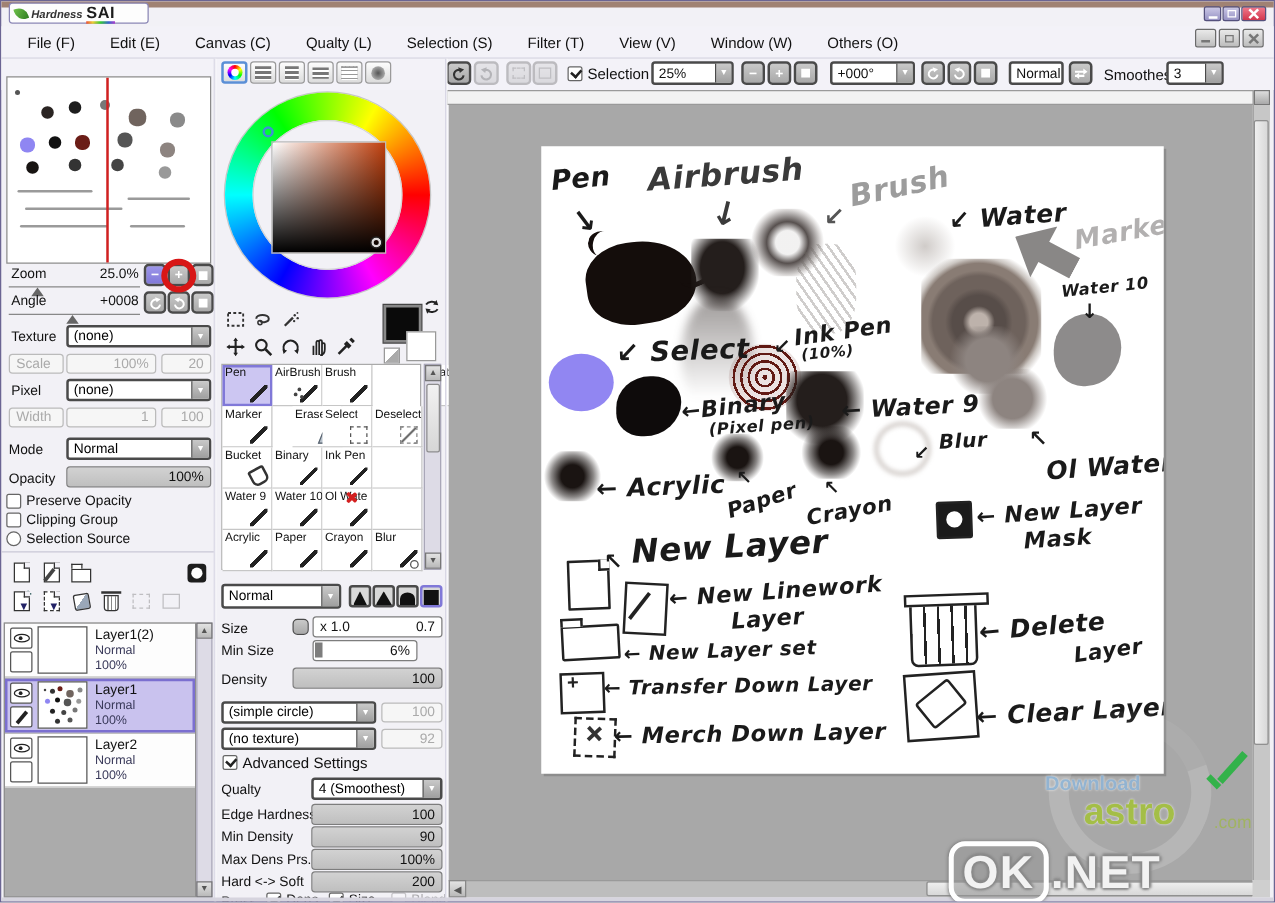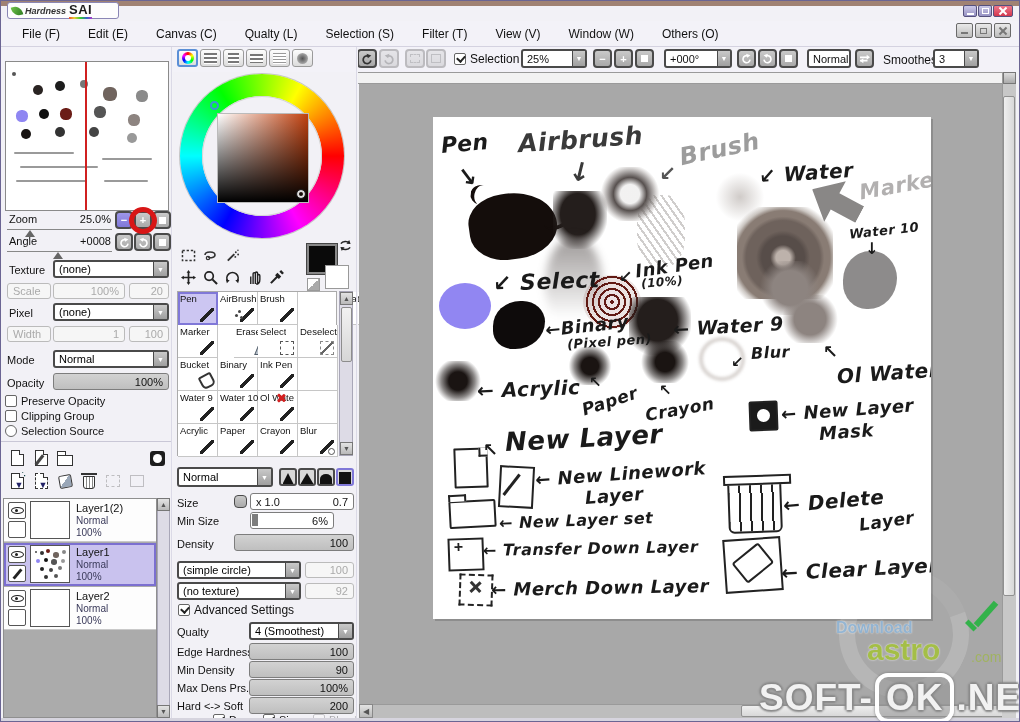--- a/index.html
+++ b/index.html
@@ -842,18 +842,17 @@
   <div class="abs" id="hleft">◀</div>
   <div class="abs" id="hthumb"></div>
   <div class="abs" id="scorner"></div>
   <div class="abs" id="bottomstrip"></div>
 
   <div class="abs" id="greencheck"></div>
   <span class="abs wm-dl" style="left: 835px; top: 618px;">Download</span>
   <span class="abs wm-astro" style="left: 866px; top: 632px;">astro</span>
   <span class="abs wm-com" style="left: 970px; top: 648px;">.com</span>
   <div class="abs" id="softok">
-    <span class="wm-t">SOFT-</span>
     <span class="wm-t wm-ok">OK</span>
     <span class="wm-t">.NET</span>
   </div>
 
 </div>
 
 </body></html>

